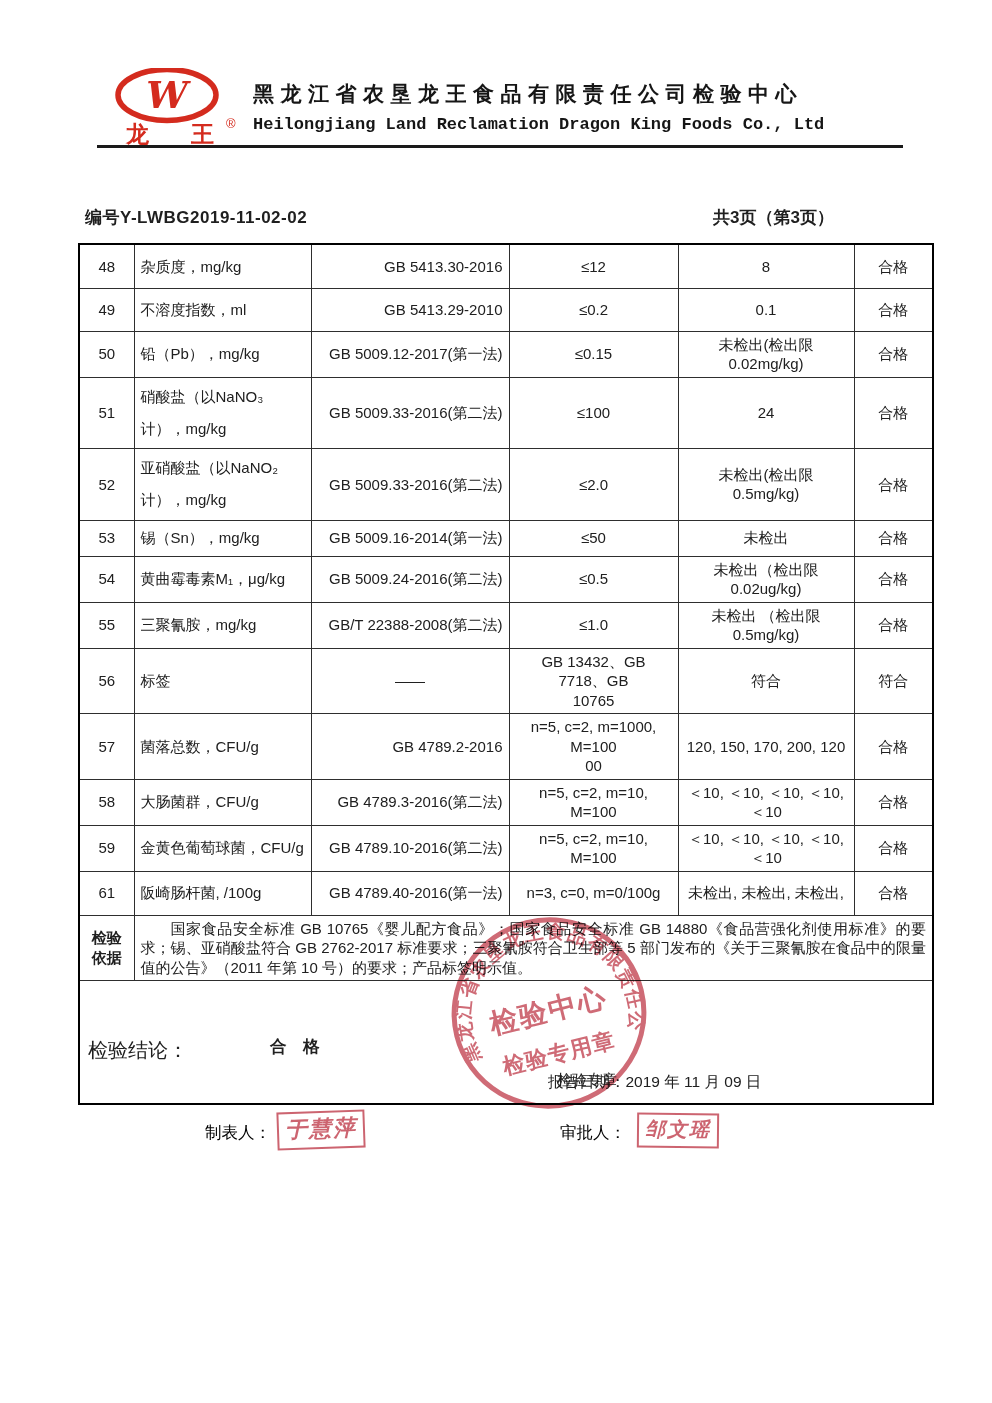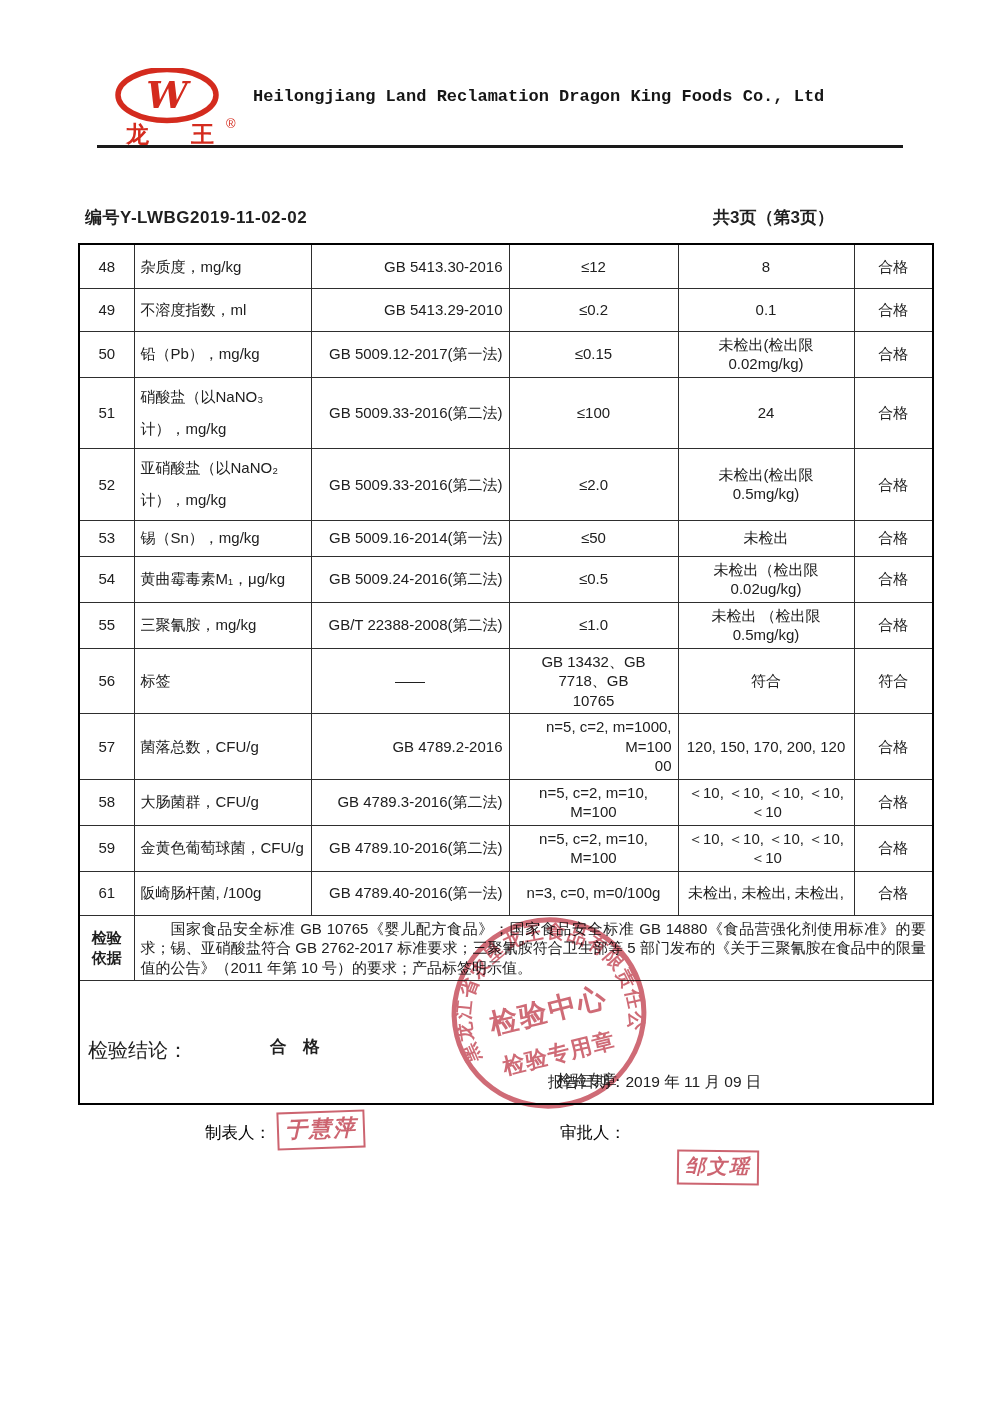--- a/index.html
+++ b/index.html
@@ -61,37 +61,38 @@
   
   .sig-label{position:absolute;top:1122px;font-size:16.5px;color:#000000;}
   .sig-label.preparer{left:205px;}
   .sig-label.approver{left:560px;}
   .name-stamp{
     position:absolute;border:2.5px solid var(--stamp-red);color:var(--stamp-red);
     font-family:"DejaVu Serif",serif;font-style:italic;font-weight:bold;
     padding:1px 6px 3px;letter-spacing:2px;opacity:0.85;background:transparent;
   }
   .name-stamp.preparer{left:277px;top:1111px;font-size:22px;transform:rotate(-2deg);}
-  .name-stamp.approver{left:637px;top:1150px;font-size:20px;transform:rotate(0.6deg);margin-left:40px;}
+  .name-stamp.approver{left:637px;top:1113px;font-size:20px;transform:rotate(0.6deg);}
 </style>
 </head>
 <body>
 
 <div class="doc">
 
   <div class="logo-wrap">
     <svg viewBox="0 0 138 82" width="138" height="82">
       <ellipse cx="57" cy="27" rx="49" ry="25.5" fill="none" stroke="var(--logo-red)" stroke-width="5.5"></ellipse>
       <text x="57" y="40" text-anchor="middle" font-family="DejaVu Serif, serif" font-style="italic" font-weight="bold" font-size="37" fill="var(--logo-red)">W</text>
       <text x="16" y="74" textLength="88" lengthAdjust="spacing" font-size="23" font-weight="bold" fill="var(--logo-red)">龙 王</text>
       <text x="116" y="60" font-size="13" fill="var(--logo-red)">®</text>
     </svg>
   </div>
 
   <div class="company">
+    <div class="company-cn">黑龙江省农垦龙王食品有限责任公司检验中心</div>
     <div class="company-en">Heilongjiang Land Reclamation Dragon King Foods Co., Ltd</div>
   </div>
   <div class="header-rule"></div>
 
   <div class="report-no">编号Y-LWBG2019-11-02-02</div>
   <div class="pages">共3页（第3页）</div>
 
   <table class="report">
     <colgroup>
       <col style="width:55px">
@@ -178,21 +179,21 @@
         <td class="c-std" style="text-align:center">——</td>
         <td class="c-lim">GB 13432、GB 7718、GB
 10765</td>
         <td class="c-res">符合</td>
         <td class="c-con">符合</td>
       </tr>
       <tr>
         <td class="c-no">57</td>
         <td class="c-item">菌落总数，CFU/g</td>
         <td class="c-std">GB 4789.2-2016</td>
-        <td class="c-lim" style="text-align:right">n=5, c=2, m=1000, M=100
+        <td class="c-lim" style="text-align:center">n=5, c=2, m=1000, M=100
 00</td>
         <td class="c-res">120, 150, 170, 200, 120</td>
         <td class="c-con">合格</td>
       </tr>
       <tr>
         <td class="c-no">58</td>
         <td class="c-item">大肠菌群，CFU/g</td>
         <td class="c-std">GB 4789.3-2016(第二法)</td>
         <td class="c-lim">n=5, c=2, m=10, M=100</td>
         <td class="c-res">＜10, ＜10, ＜10, ＜10,

